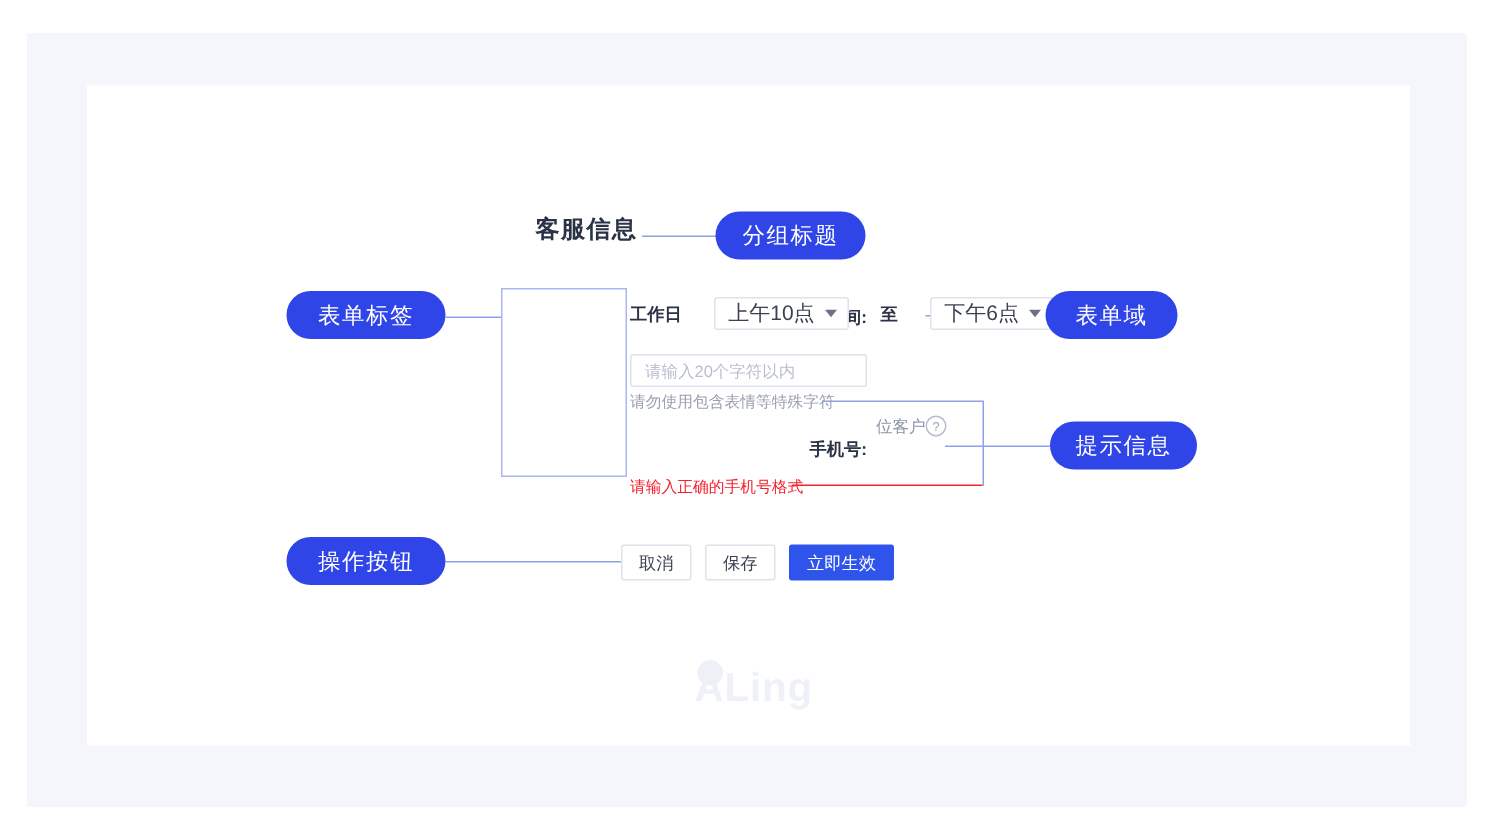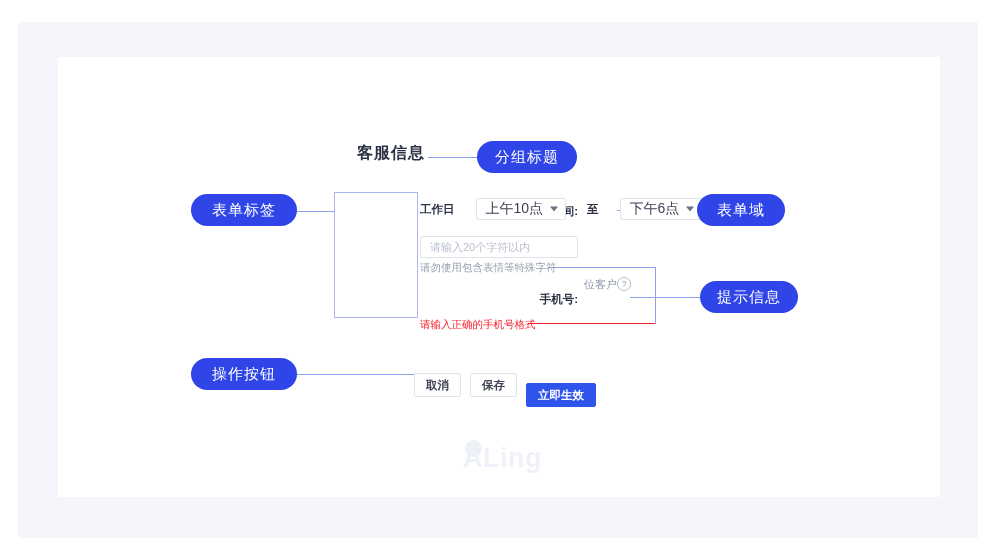--- a/index.html
+++ b/index.html
@@ -213,27 +213,25 @@
     background: #ffffff;
     color: #3d4252;
     font-size: 11.5px;
     display: flex;
     align-items: center;
     justify-content: center;
     padding: 0 11px;
     box-sizing: border-box;
     white-space: nowrap;
     font-family: inherit;
-    font-weight: bold;
   }
   .btn.primary {
     background: #2f54eb;
     border-color: #2f54eb;
     color: #ffffff;
-    margin-top: 20px;
   }
   
   .pill {
     position: absolute;
     background: #2f45e8;
     color: #ffffff;
     border-radius: 999px;
     display: flex;
     align-items: center;
     justify-content: center;

